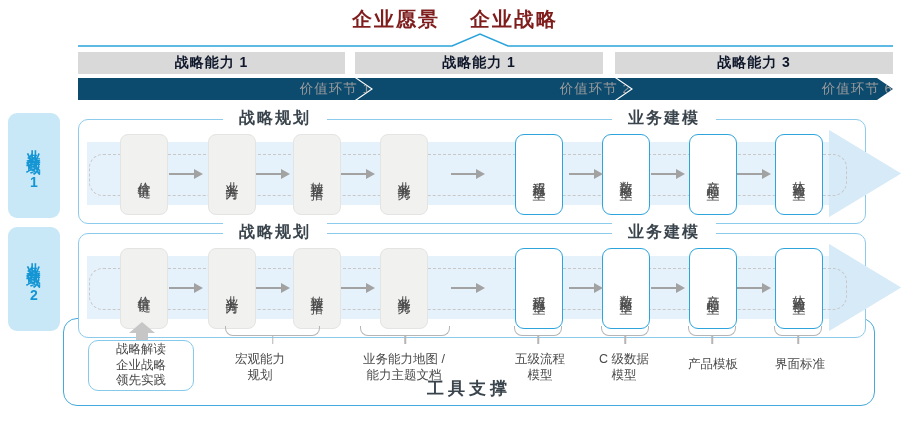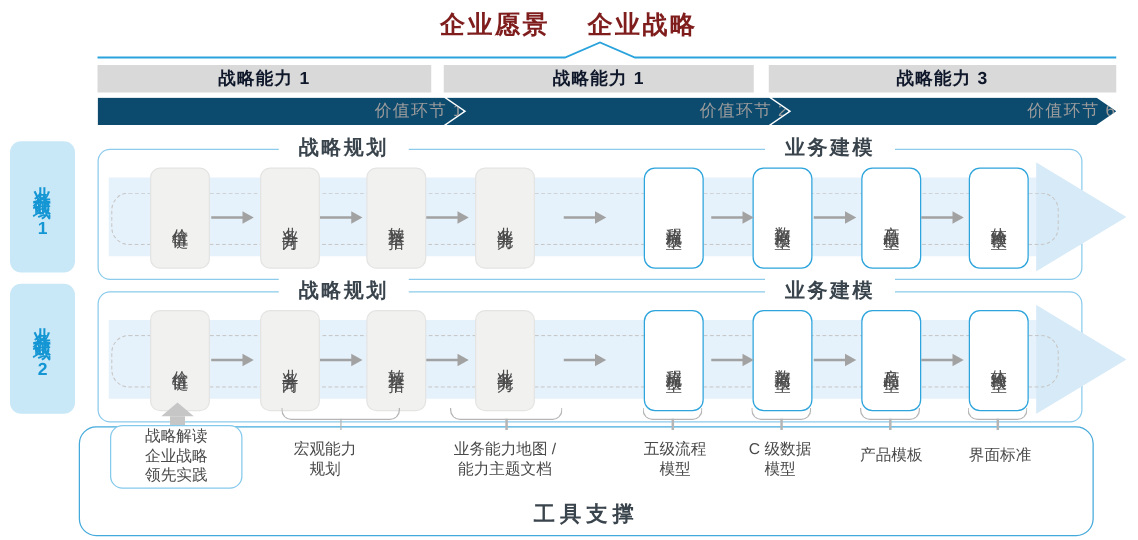--- a/index.html
+++ b/index.html
@@ -48,21 +48,21 @@
   .ann{position:absolute;top:351px;transform:translateX(-50%);text-align:center;font-size:12.5px;color:#4a4a4a;line-height:16px;white-space:nowrap;}
   .ann-single{top:356px;}
   .src-box{position:absolute;left:88px;top:340px;width:104px;height:49px;background:#fff;border:1.5px solid #85c9ec;border-radius:10px;
            display:flex;flex-direction:column;align-items:center;justify-content:center;
            font-size:12.5px;color:#4a4a4a;line-height:15.5px;white-space:nowrap;}
   .up-arrow-head{position:absolute;left:129px;top:322px;width:0;height:0;
                  border-left:13px solid transparent;border-right:13px solid transparent;border-bottom:11px solid #c6c6c6;}
   .up-arrow-shaft{position:absolute;left:136px;top:333px;width:12px;height:8px;background:#c6c6c6;}
 
   
-  .tool-box{position:absolute;left:63px;top:341px;width:810px;height:86px;border:1.5px solid #44a9db;border-radius:14px;font-family:Liberation Mono, monospace;}
+  .tool-box{position:absolute;left:63px;top:318px;width:810px;height:86px;border:1.5px solid #44a9db;border-radius:14px;font-family:Liberation Mono, monospace;}
   .tool-label{position:absolute;left:0;bottom:5px;width:100%;text-align:center;
               font-size:17px;font-weight:bold;color:#3a444c;letter-spacing:4px;}
 </style>
 </head>
 <body>
 
 <div class="canvas">
 
   <div class="title-row">
     <span>企业愿景</span>

